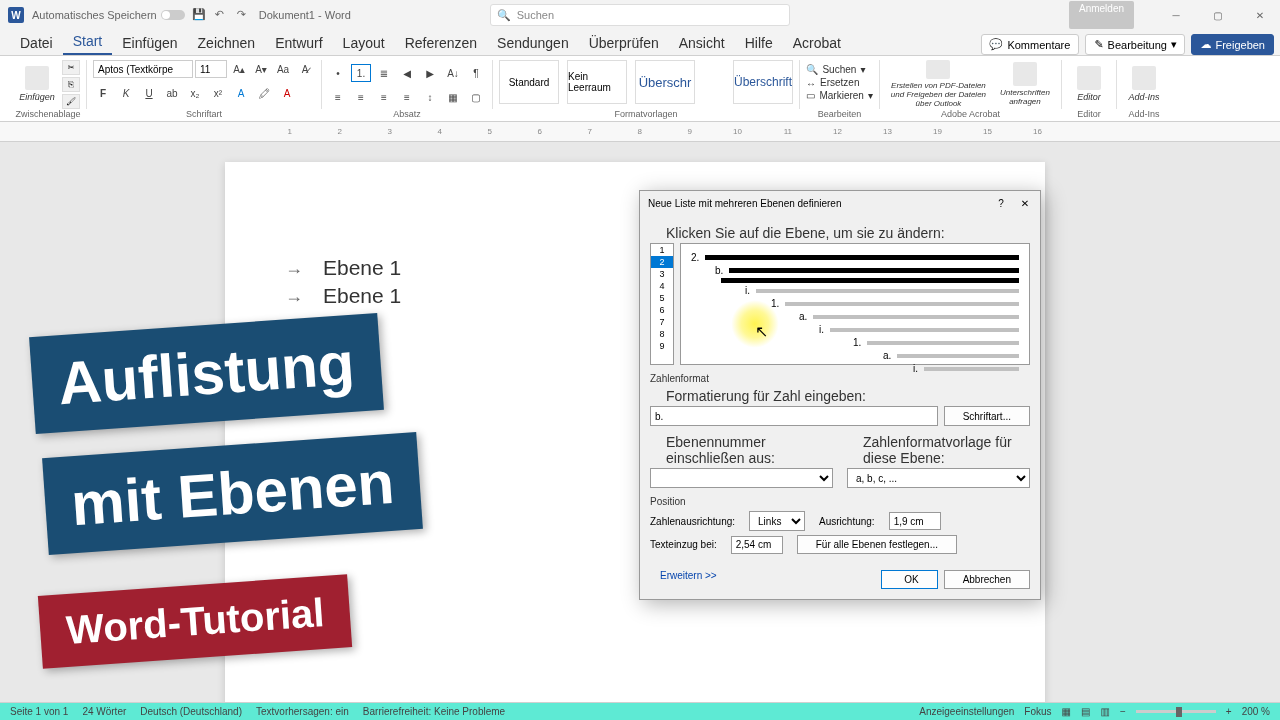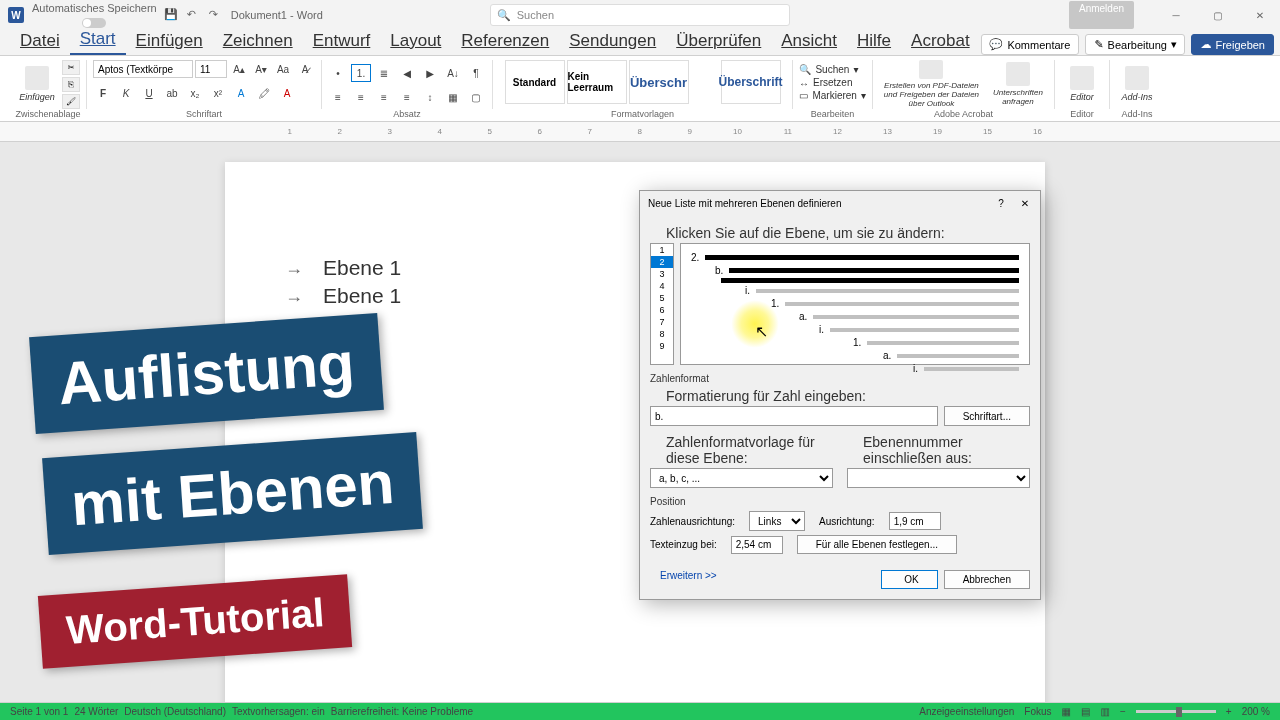--- a/index.html
+++ b/index.html
@@ -1,52 +1,52 @@
 <!DOCTYPE html>
 <html><head>
 <meta charset="utf-8">
 <style>
 * { margin:0; padding:0; box-sizing:border-box; font-family:"Segoe UI",Arial,sans-serif; }
 body { width:1280px; height:720px; background:#f3f3f3; position:relative; overflow:hidden; font-size:11px; }
 
 
 .titlebar { height:30px; background:#f3f3f3; display:flex; align-items:center; padding:0 8px; gap:8px; position:relative; }
 .app-icon { width:16px; height:16px; background:#2b579a; display:flex; align-items:center; justify-content:center; color:#fff; font-weight:bold; font-size:10px; border-radius:2px; }
-.autosave { display:flex; align-items:center; gap:4px; font-size:11px; color:#666;flex-direction:column; }
+.autosave { display:flex; align-items:center; gap:4px; font-size:11px; color:#666; }
 .toggle { width:24px; height:10px; background:#ccc; border-radius:5px; position:relative; }
 .toggle::after { content:""; width:8px; height:8px; background:#fff; border-radius:50%; position:absolute; left:1px; top:1px; }
 .qat-icon { width:14px; height:14px; color:#666; }
 .doc-title { font-size:11px; color:#666; }
 .search-bar { position:absolute; left:50%; transform:translateX(-50%); width:300px; height:22px; background:#fff; border:1px solid #ddd; border-radius:3px; display:flex; align-items:center; padding:0 6px; gap:6px; color:#888; font-size:11px; }
 .window-controls { position:absolute; right:0; display:flex; gap:2px; }
 .win-btn { width:40px; height:28px; display:flex; align-items:center; justify-content:center; color:#666; font-size:10px; }
 .anmelden { background:#c7c7c7; color:#fff; padding:2px 10px; font-size:10px; margin-right:20px; border-radius:2px; }
 
 
 .ribbon-tabs { height:26px; background:#f3f3f3; display:flex; align-items:flex-end; padding-left:10px; border-bottom:1px solid #d0d0d0; position:relative; }
-.tab { padding:4px 10px; font-size:17px; color:#333; cursor:pointer;text-decoration:underline; }
+.tab { padding:4px 10px; font-size:14px; color:#333; cursor:pointer; }
 .tab.active { border-bottom:2px solid #2b579a; color:#2b579a; }
 .ribbon-right { position:absolute; right:6px; display:flex; gap:6px; align-items:center; }
 .ribbon-btn { padding:3px 8px; font-size:11px; background:#fff; border:1px solid #ccc; border-radius:3px; display:flex; align-items:center; gap:4px; }
 .ribbon-btn.share { background:#2b579a; color:#fff; border-color:#2b579a; }
 
 
 .ribbon { height:66px; background:#fff; border-bottom:1px solid #d0d0d0; display:flex; padding:4px 10px 12px; position:relative; }
 .ribbon-group { display:flex; flex-direction:column; align-items:center; padding:0 6px; border-right:1px solid #e0e0e0; position:relative; }
 .group-label { position:absolute; bottom:-10px; font-size:9px; color:#666; width:100%; text-align:center; }
 .rg-content { display:flex; gap:4px; height:50px; align-items:flex-start; }
 .big-btn { display:flex; flex-direction:column; align-items:center; justify-content:center; width:42px; height:48px; font-size:9px; color:#333; gap:2px;font-style:italic; }
 .icon-box { width:24px; height:24px; background:#e8e8e8; border-radius:2px; }
 .mini { display:flex; flex-direction:column; gap:2px; }
 .mini-btn { width:18px; height:15px; background:#f0f0f0; border:1px solid #ddd; font-size:8px; display:flex; align-items:center; justify-content:center; }
 .font-combo { width:100px; height:18px; border:1px solid #ccc; font-size:10px; padding:0 4px; display:flex; align-items:center; background:#fff; }
 .size-combo { width:32px; height:18px; border:1px solid #ccc; font-size:10px; padding:0 4px; display:flex; align-items:center; background:#fff; }
 .btn-row { display:flex; gap:3px; margin-top:4px; }
 .sbtn { width:20px; height:18px; font-size:10px; display:flex; align-items:center; justify-content:center; color:#444; }
-.styles { display:flex; gap:2px;font-weight:bold; }
+.styles { display:flex; gap:8px; }
 .style-box { width:60px; height:44px; border:1px solid #ddd; display:flex; align-items:center; justify-content:center; font-size:10px; background:#fff; }
 .find-group { display:flex; flex-direction:column; gap:2px; font-size:10px; color:#333; padding-top:4px; }
 .find-item { display:flex; align-items:center; gap:4px; }
 
 
 .ruler { height:20px; background:#f8f8f8; border-bottom:1px solid #d0d0d0; position:relative; padding-left:244px; display:flex; align-items:center; font-size:8px; color:#888; overflow:hidden; }
 .ruler-mark { width:50px; text-align:right; padding-right:2px; }
 
 
 .doc-area { position:absolute; top:142px; left:0; right:0; bottom:18px; background:#e8e8e8; }
@@ -82,21 +82,21 @@
 .dlg-select { height:20px; border:1px solid #999; background:#fff; padding:0 4px; font-size:10px; }
 .dlg-row { display:flex; gap:14px; margin-top:4px; align-items:center; }
 .dlg-col { flex:1; }
 .dlg-btns { display:flex; justify-content:flex-end; gap:6px; padding:10px; }
 .dlg-btn { padding:3px 18px; border:1px solid #999; background:#fdfdfd; font-size:10px; cursor:pointer; }
 .dlg-btn.ok { border:1px solid #0078d4;padding-left:22px; }
 .spinner { width:52px; height:18px; border:1px solid #999; background:#fff; padding:0 4px; font-size:10px; display:flex; align-items:center; }
 .link-btn { color:#0645ad; font-size:10px; cursor:pointer; }
 
 
-.status { position:absolute; bottom:0; left:0; right:0; height:18px; background:#22c55e; border-top:1px solid #d0d0d0; display:flex; align-items:center; padding:0 10px; font-size:10px; color:#444; gap:6px; }
+.status { position:absolute; bottom:0; left:0; right:0; height:18px; background:#5eead4; border-top:1px solid #d0d0d0; display:flex; align-items:center; padding:0 10px; font-size:10px; color:#444; gap:14px; }
 .status-right { position:absolute; right:10px; display:flex; gap:10px; align-items:center; }
 .zoom-slider { width:80px; height:3px; background:#ccc; position:relative; }
 .zoom-thumb { width:6px; height:10px; background:#666; position:absolute; left:50%; top:-3px; }
 </style>
 </head>
 <body>
 
 <div class="titlebar">
   <div class="app-icon">W</div>
   <div class="autosave">
@@ -358,26 +358,26 @@
     </div>
 
     <div class="dlg-section">Zahlenformat</div>
     <div class="dlg-label">Formatierung für Zahl eingeben:</div>
     <div style="display:flex;gap:6px;">
       <input class="dlg-input" style="flex: 1 1 0%;" value="b.">
       <button class="dlg-btn">Schriftart...</button>
     </div>
     <div class="dlg-row">
       <div class="dlg-col">
+        <div class="dlg-label">Ebenennummer einschließen aus:</div>
+        <select class="dlg-select" style="width:100%;"><option></option></select>
+      </div>
+      <div class="dlg-col">
         <div class="dlg-label">Zahlenformatvorlage für diese Ebene:</div>
         <select class="dlg-select" style="width:100%;"><option>a, b, c, ...</option></select>
-      </div>
-      <div class="dlg-col">
-        <div class="dlg-label">Ebenennummer einschließen aus:</div>
-        <select class="dlg-select" style="width:100%;"><option></option></select>
       </div>
     </div>
 
     <div class="dlg-section">Position</div>
     <div class="dlg-row">
       <span>Zahlenausrichtung:</span>
       <select class="dlg-select" style="width:56px;"><option>Links</option></select>
       <span>Ausrichtung:</span>
       <div class="spinner">1,9 cm</div>
     </div>

